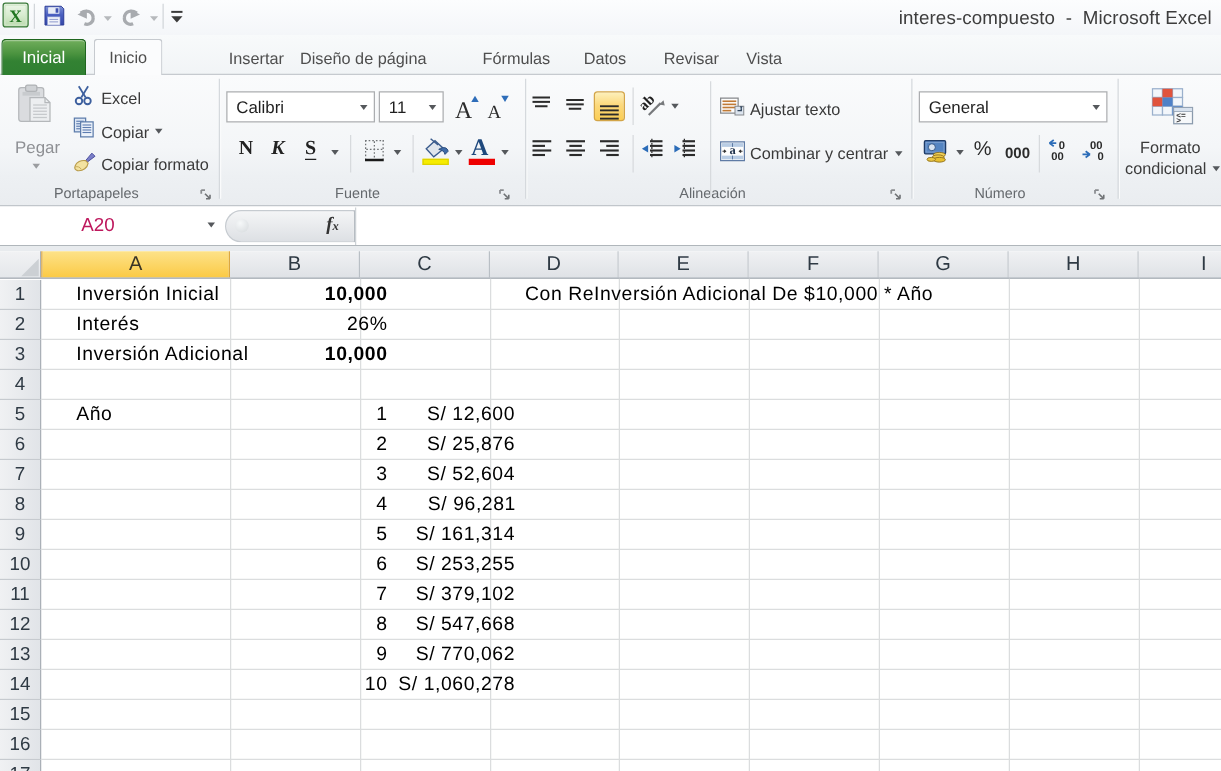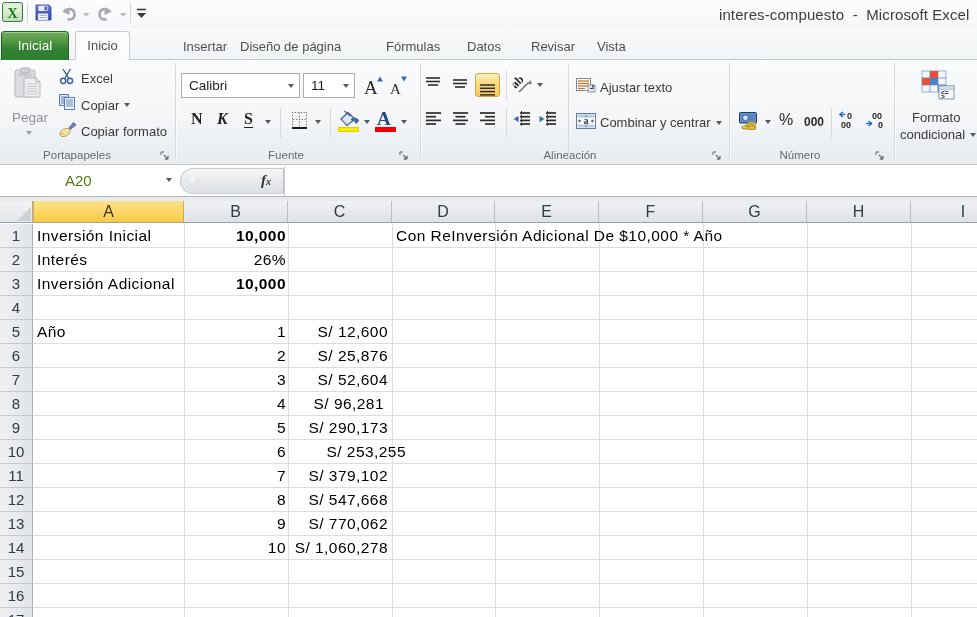--- a/index.html
+++ b/index.html
@@ -40,21 +40,21 @@
 
 
 #grid { top:201px; left:0; width:977px; height:416px; background:#fff; }
 .colhdr { position:absolute; top:0; height:21px; background:linear-gradient(#f0f1f3,#dfe2e6); border-right:1px solid #b9bfc5; color:#2f3a44; font-size:16px; text-align:center; line-height:21px; }
 #hdrA { background:linear-gradient(#fde289,#fbca45); border-right:1px solid #dca73f; border-left:1px solid #dca73f; color:#3a3426; }
 #hdrbot { position:absolute; top:21px; left:0; width:977px; height:1px; background:#9aa2ab; }
 .rowhdr { position:absolute; left:0; width:33px; height:24px; overflow:hidden; background:linear-gradient(90deg,#f0f1f3,#e1e4e8); border-bottom:1px solid #c6cacf; border-right:1px solid #aab0b7; color:#2f3a44; font-size:15px; text-align:center; line-height:23px; }
 #corner { position:absolute; top:0; left:0; width:33px; height:21px; background:linear-gradient(#f1f2f4,#e4e7ea); border-right:1px solid #aab0b7; }
 .vline { position:absolute; top:22px; width:1px; height:394px; background:#dbddde; }
 .hline { position:absolute; left:33px; width:944px; height:1px; background:#dbddde; }
-.cell { position:absolute; height:24px; line-height:23px; font-size:15.5px; color:#000; white-space:nowrap; letter-spacing:0.45px; }
+.cell { position:absolute; height:24px; line-height:23px; font-size:15.5px; color:#000; white-space:nowrap; letter-spacing:0.45px;margin-left:24px; }
 .r { text-align:right; }
 .b { font-weight:bold; }
 </style>
 </head>
 <body>
 <div id="stage">
 
 <div class="abs" id="titlebar"></div>
 <div class="abs" id="titletext">interes-compuesto&nbsp; -&nbsp; Microsoft Excel</div>
 
@@ -341,20 +341,24 @@
     <rect x="0.5" y="0.5" width="19" height="15" fill="#fdfdfd" stroke="#5f7ba5"></rect>
     <rect x="1.5" y="1.5" width="17" height="3" fill="#b8cce4"></rect>
     <rect x="1.5" y="11.5" width="17" height="3" fill="#b8cce4"></rect>
     <line x1="10" y1="1.5" x2="10" y2="4.5" stroke="#5f7ba5" stroke-width="0.8"></line>
     <line x1="10" y1="11.5" x2="10" y2="14.5" stroke="#5f7ba5" stroke-width="0.8"></line>
     <text x="10" y="10.5" font-size="10" font-family="Liberation Serif,serif" fill="#1c2f4a" text-anchor="middle" font-weight="bold">a</text>
     <path d="M2 8 l2.5 0 M3.2 6.9 l1.3 1.1 l-1.3 1.1" fill="none" stroke="#333" stroke-width="0.9"></path>
     <path d="M18 8 l-2.5 0 M16.8 6.9 l-1.3 1.1 l1.3 1.1" fill="none" stroke="#333" stroke-width="0.9"></path>
   </svg>
 
+  <div class="combo" style="left:735px;width:151px;">
+        <span class="ctext">General</span>
+        <span class="arr darr"></span>
+      </div>
   <div class="vsep2" style="left:831px;top:48px;height:30px;"></div>
 
   <svg style="left:739px;top:52px;" width="22" height="22" viewBox="0 0 22 22">
     <rect x="0.5" y="0.5" width="17" height="10.5" rx="1" fill="#4472b0" stroke="#1f3b66"></rect>
     <rect x="1.8" y="1.8" width="14.4" height="7.9" fill="#5585c2" stroke="#88a8d4" stroke-width="0.7"></rect>
     <circle cx="6.5" cy="5.8" r="2.8" fill="#d8e4f2" stroke="#2c4e7e" stroke-width="0.7"></circle>
     <g>
       <ellipse cx="12.5" cy="11.8" rx="4.8" ry="1.9" fill="#f2d159" stroke="#8a6d1c" stroke-width="0.7"></ellipse>
       <ellipse cx="11.5" cy="13.8" rx="4.8" ry="1.9" fill="#edc844" stroke="#8a6d1c" stroke-width="0.7"></ellipse>
       <ellipse cx="12.5" cy="15.8" rx="4.8" ry="1.9" fill="#e8bf30" stroke="#8a6d1c" stroke-width="0.7"></ellipse>
@@ -401,21 +405,21 @@
     <g transform="translate(18,16)">
       <rect x="0" y="0" width="15" height="13" fill="#f6f8fa" stroke="#8a9aac"></rect>
       <rect x="0" y="0" width="15" height="3.2" fill="#d8e2ee" stroke="#8a9aac" stroke-width="0.6"></rect>
       <text x="2" y="8.5" font-size="6.5" font-weight="bold" fill="#333">&lt;=</text>
       <text x="2" y="12.5" font-size="6.5" font-weight="bold" fill="#333">&gt;</text>
     </g>
   </svg>
 </div>
 
 <div class="abs" id="fbar">
-  <span style="position:absolute;left:65px;top:6px;font-size:15px;color:#4d7c0f;">A20</span>
+  <span style="position:absolute;left:65px;top:6px;font-size:15px;color:#be185d;">A20</span>
   <span class="darr" style="position:absolute;left:166px;top:12px;"></span>
   <div id="fxzone">
     <div style="position:absolute;left:7px;top:6px;width:11px;height:11px;border-radius:50%;background:radial-gradient(circle at 38% 32%, #f6f8f9, #d5d9dc);"></div>
     <span style="position:absolute;left:80px;top:3px;font-size:15px;font-style:italic;font-family:'Liberation Serif',serif;color:#333;font-weight:bold;">f<span style="font-size:10px;">x</span></span>
   </div>
   <div id="fmlsep"></div>
 </div>
 <div class="abs" id="fbarstrip"></div>
 
 <div class="abs" id="grid">
@@ -485,25 +489,25 @@
   <div class="cell" style="left:37px;top:71px;">Inversión Adicional</div>
   <div class="cell r b" style="left:184px;top:71px;width:102px;">10,000</div>
   <div class="cell" style="left:37px;top:119px;">Año</div>
   <div class="cell r" style="left:184px;top:119px;width:102px;">1</div>
   <div class="cell r" style="left:289px;top:119px;width:99px;">S/ 12,600</div>
   <div class="cell r" style="left:184px;top:143px;width:102px;">2</div>
   <div class="cell r" style="left:289px;top:143px;width:99px;">S/ 25,876</div>
   <div class="cell r" style="left:184px;top:167px;width:102px;">3</div>
   <div class="cell r" style="left:289px;top:167px;width:99px;">S/ 52,604</div>
   <div class="cell r" style="left:184px;top:191px;width:102px;">4</div>
-  <div class="cell r" style="left:285px;top:191px;width:99px;">S/ 96,281</div>
+  <div class="cell r" style="left:304px;top:191px;width:99px;text-align:center;">S/ 96,281</div>
   <div class="cell r" style="left:184px;top:215px;width:102px;">5</div>
-  <div class="cell r" style="left:289px;top:215px;width:99px;">S/ 290,173</div>
+  <div class="cell r" style="left:289px;top:215px;width:99px;">S/ 161,314</div>
   <div class="cell r" style="left:184px;top:239px;width:102px;">6</div>
-  <div class="cell r" style="left:307px;top:239px;width:99px;">S/ 253,255</div>
+  <div class="cell r" style="left:289px;top:239px;width:99px;">S/ 253,255</div>
   <div class="cell r" style="left:184px;top:263px;width:102px;">7</div>
   <div class="cell r" style="left:289px;top:263px;width:99px;">S/ 379,102</div>
   <div class="cell r" style="left:184px;top:287px;width:102px;">8</div>
   <div class="cell r" style="left:289px;top:287px;width:99px;">S/ 547,668</div>
   <div class="cell r" style="left:184px;top:311px;width:102px;">9</div>
   <div class="cell r" style="left:289px;top:311px;width:99px;">S/ 770,062</div>
   <div class="cell r" style="left:184px;top:335px;width:102px;">10</div>
   <div class="cell r" style="left:289px;top:335px;width:99px;text-align:right;">S/ 1,060,278</div>
 </div>
 

